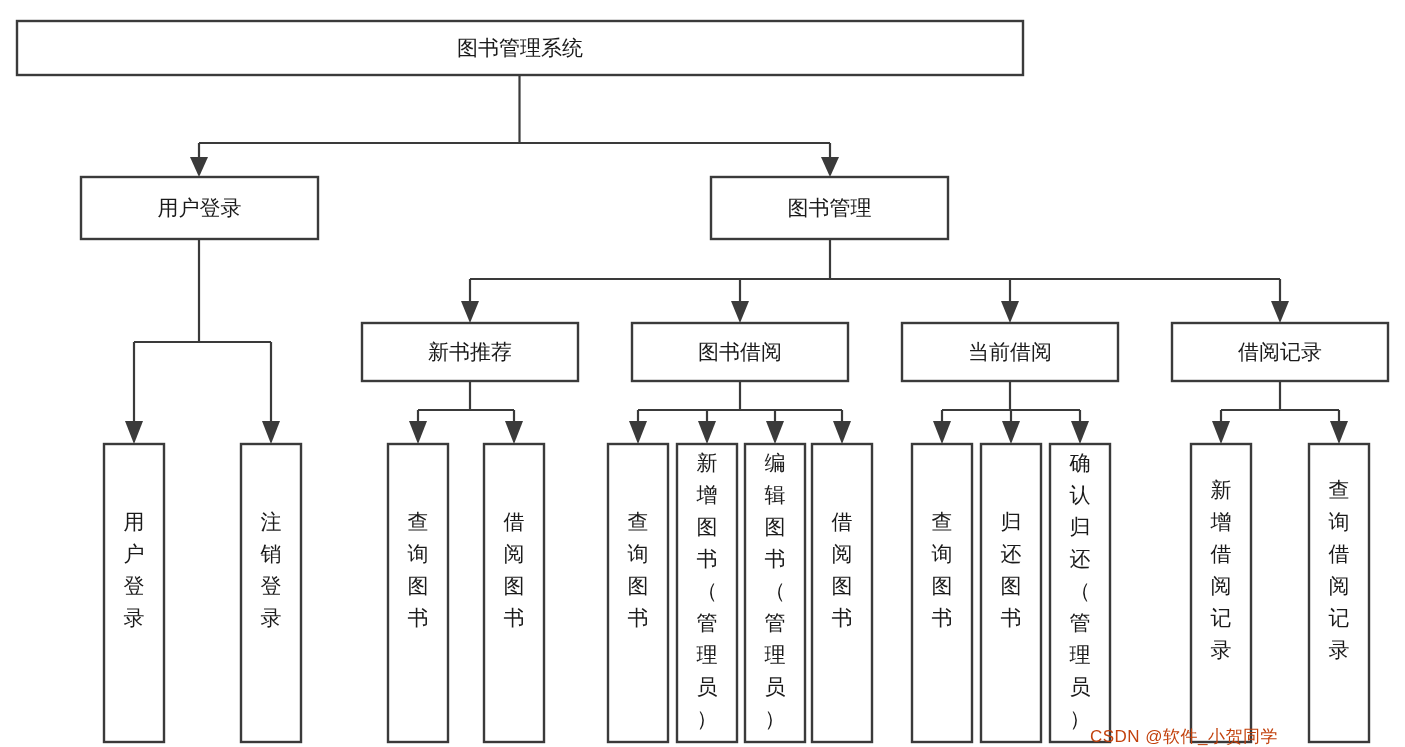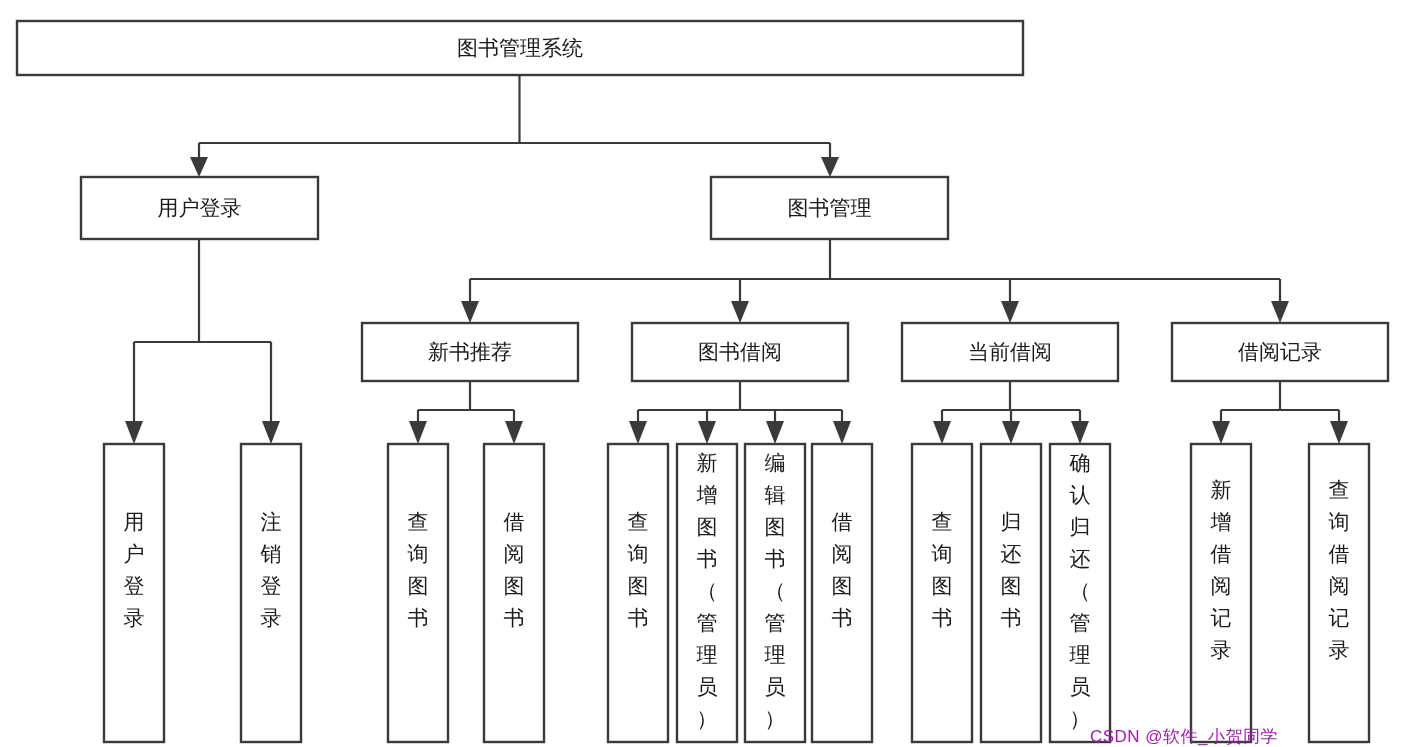--- a/index.html
+++ b/index.html
@@ -53,21 +53,21 @@
     font-size: 21px;
     fill: #1a1a1a;
     text-anchor: middle;
   }
   .watermark {
     position: absolute;
     right: 12px;
     bottom: 6px;
     font-family: "Liberation Sans", "DejaVu Sans", sans-serif;
     font-size: 17px;
-    color: #a21caf;
+    color: #c2410c;
     letter-spacing: 0.5px;
     white-space: nowrap;
     user-select: none;
   }
 </style>
 </head>
 <body>
 
 <div id="diagram-root">
 

